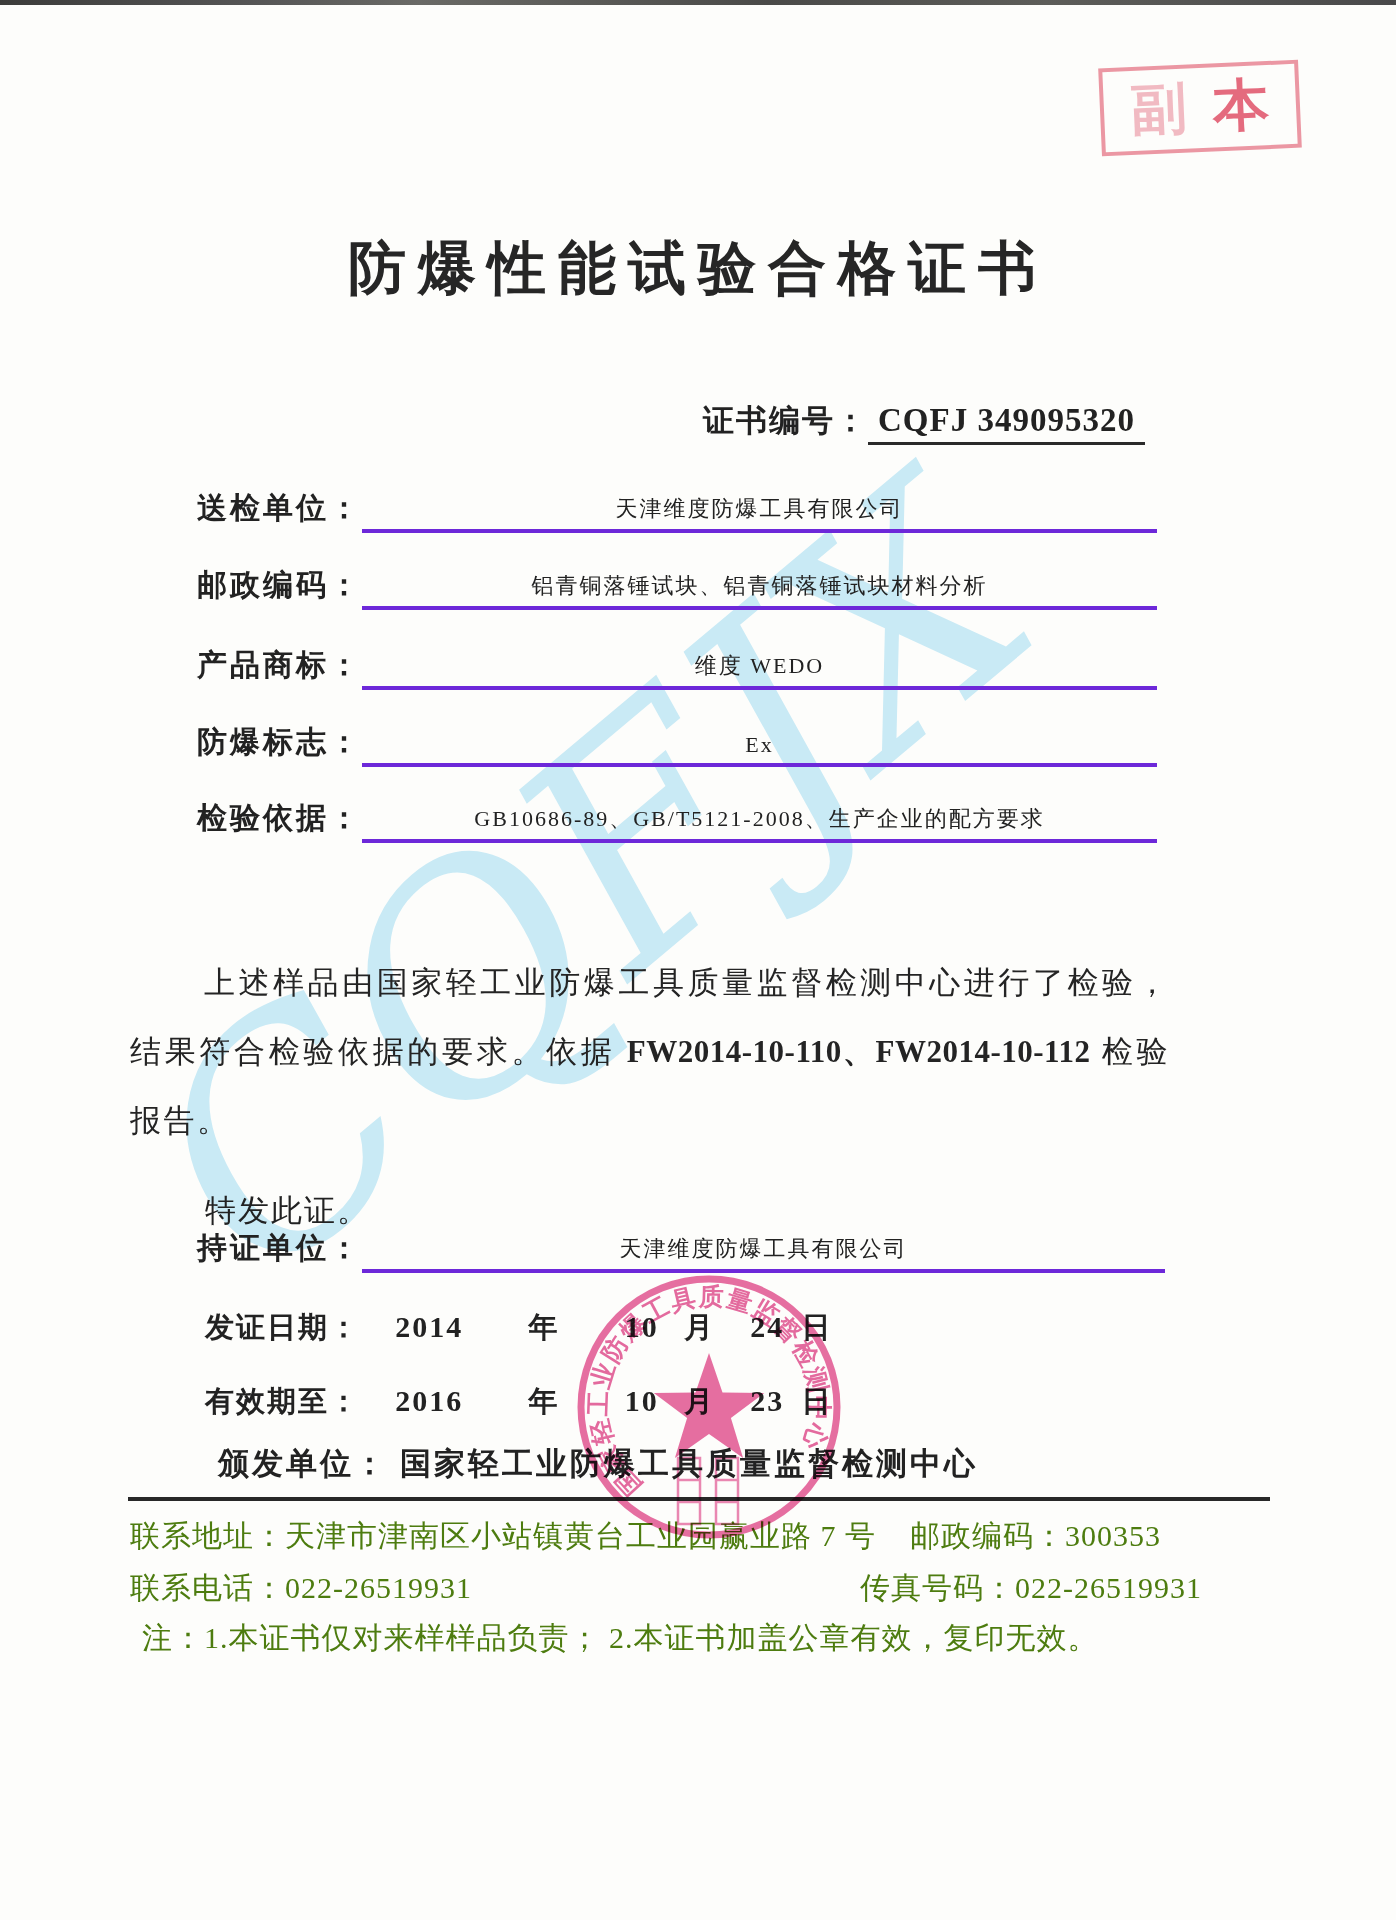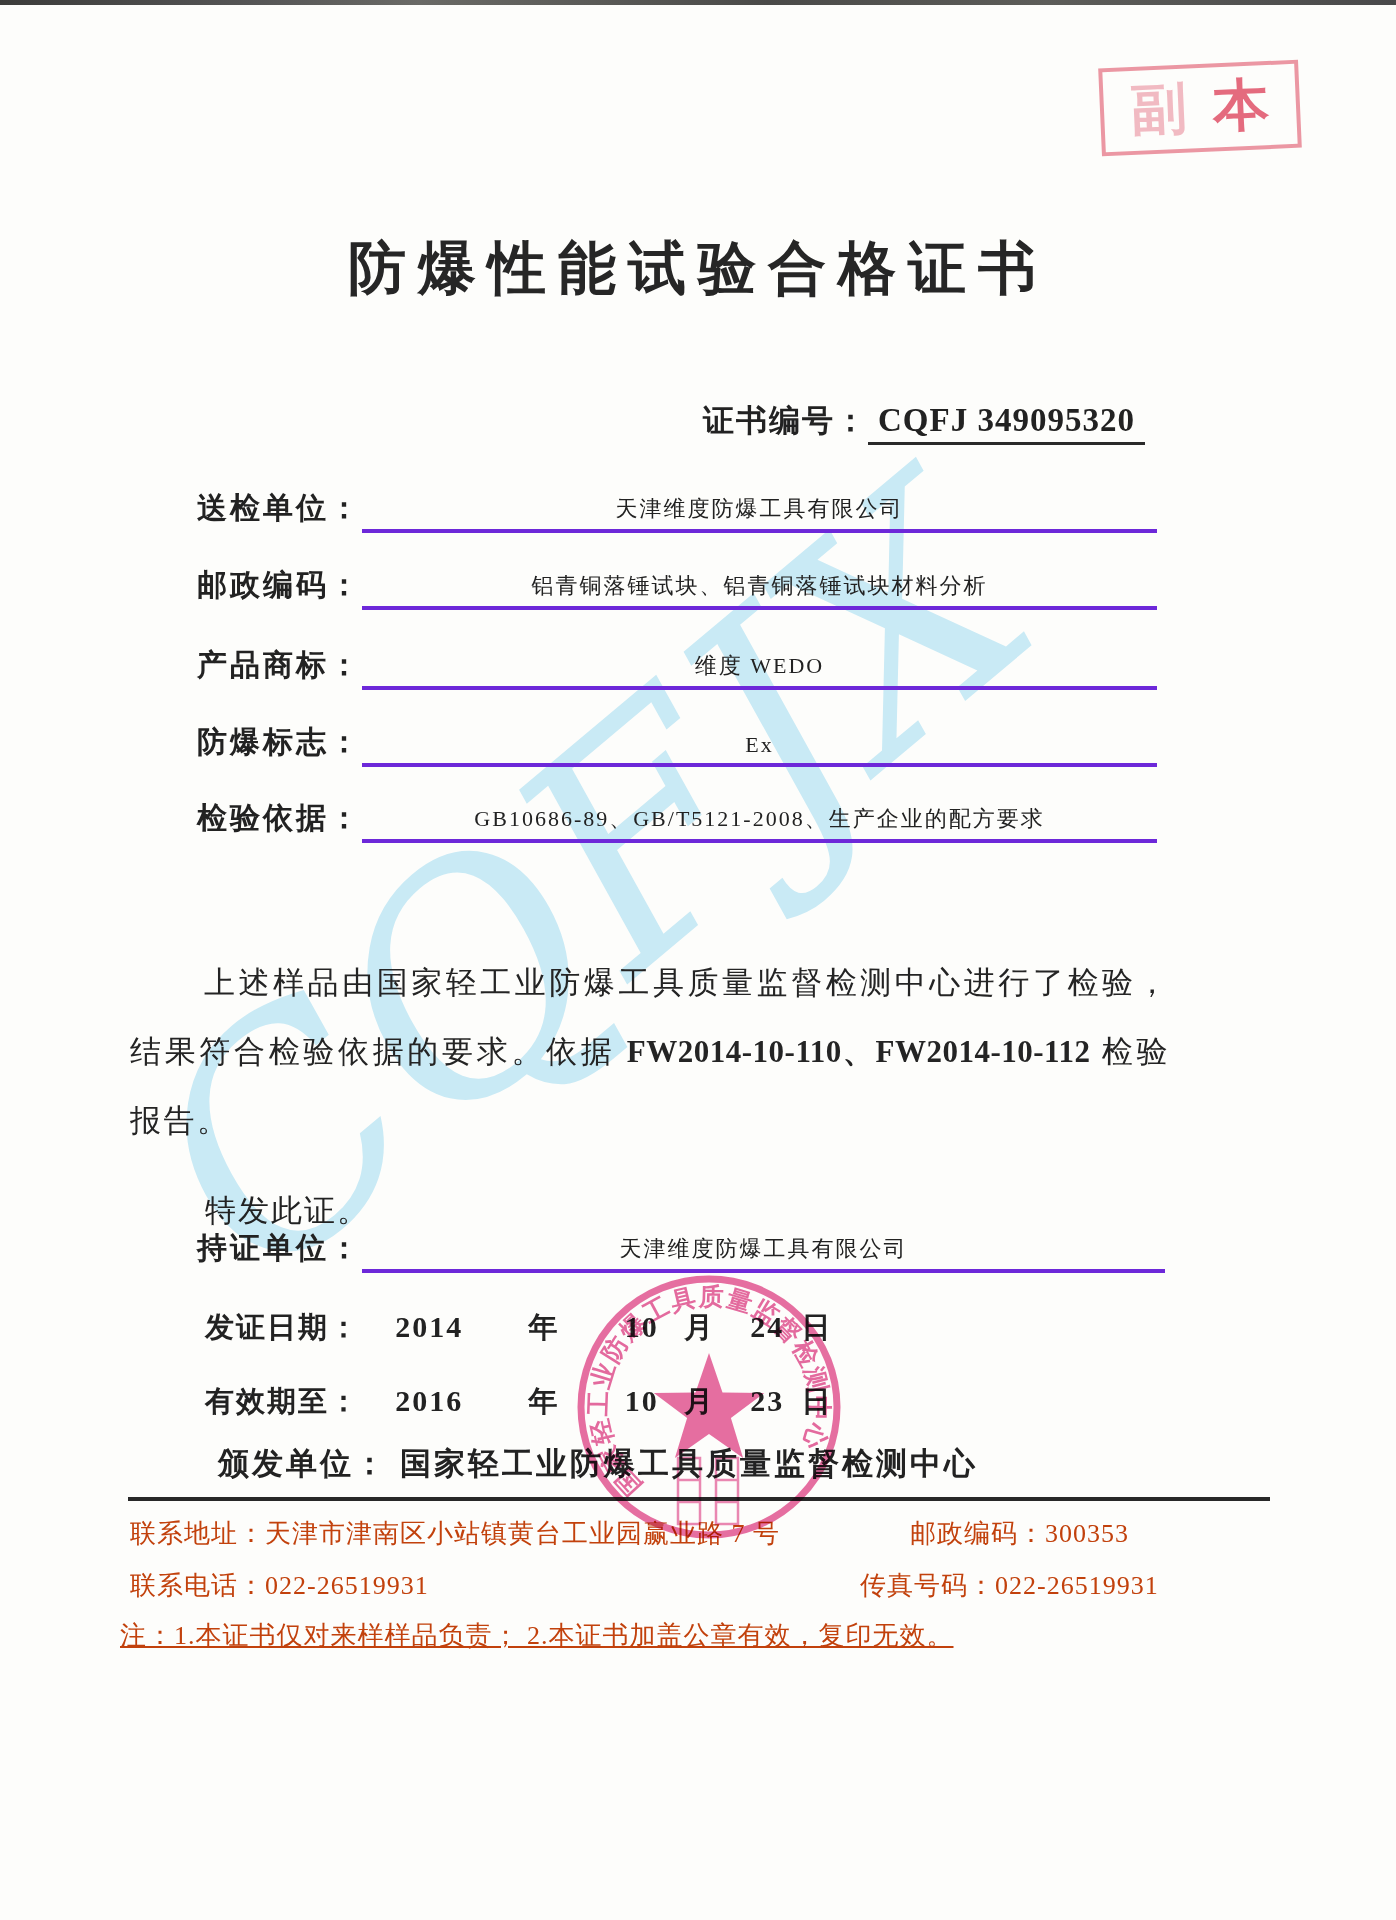--- a/index.html
+++ b/index.html
@@ -65,26 +65,26 @@
   .drow .n-month { margin-left:56px;margin-top:44px; }
   .drow .u-month { margin-left:16px; }
   .drow .n-day   { margin-left:26px; }
   .drow .u-day   { margin-left:8px; }
 
   .issuer-row { position:absolute; left:218px; top:1443px; font-size:31px; font-weight:bold; letter-spacing:3px; white-space:nowrap; }
   .issuer-row .ival { margin-left:12px; }
 
   .sep-line { position:absolute; left:128px; top:1497px; width:1142px; height:4px; background:#282828; }
 
-  .foot { position:absolute; font-size:26px; letter-spacing:1px; color:#c2410c; white-space:nowrap; }
+  .foot { position:absolute; font-size:30px; letter-spacing:1px; color:#4d7c0f; white-space:nowrap; }
   .f-addr  { left:130px; top:1516px; }
   .f-post  { left:910px; top:1516px; }
   .f-phone { left:130px; top:1568px; }
   .f-fax   { left:860px; top:1568px; }
-  .f-note  { left:120px; top:1618px;text-decoration:underline; }
+  .f-note  { left:142px; top:1618px; }
 
   .seal { position:absolute; left:566px; top:1260px; width:286px; height:294px;
           z-index:3; mix-blend-mode:multiply; opacity:.92; }
 </style>
 </head>
 <body>
 
 <div class="page">
   <div class="scan-strip"></div>
 

